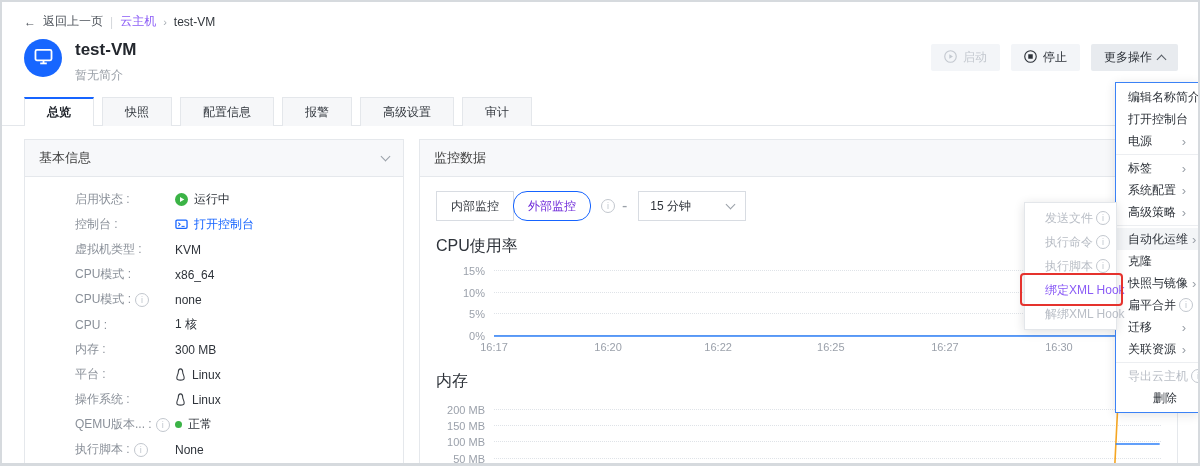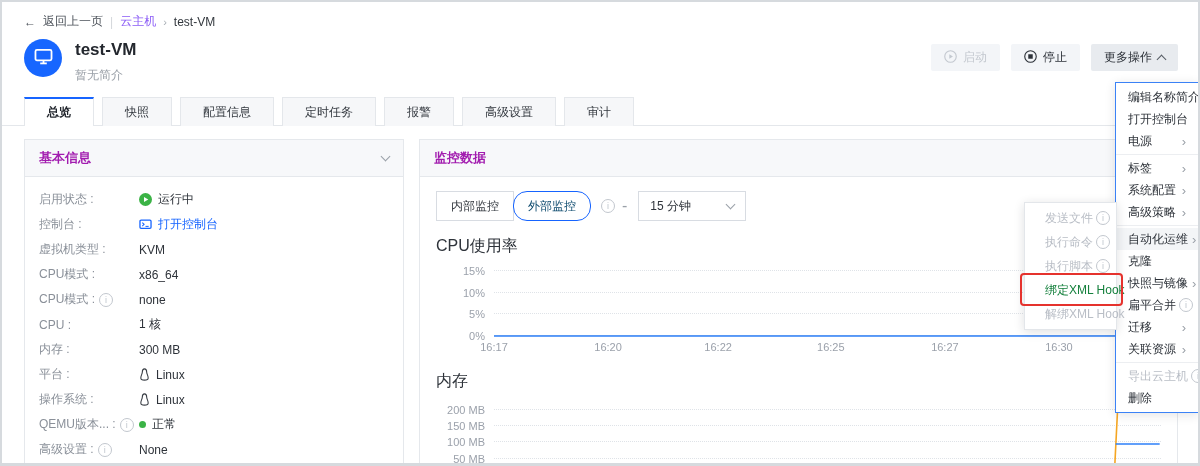--- a/index.html
+++ b/index.html
@@ -28,38 +28,38 @@
   .chev.grey{border-color:#9aa0a8;}
   
   .tabbar{margin-top:13px;padding-left:22px;display:flex;border-bottom:1px solid #e4e7eb;height:29px;box-sizing:border-box;}
   .tab{box-sizing:border-box;height:29px;padding:0 22px;font-size:12px;color:#33383f;background:#f6f7f9;
     border:1px solid #e4e7eb;border-bottom:none;margin-right:8px;display:flex;align-items:center;cursor:pointer;}
   .tab.active{background:#fff;border-top:2px solid #1664ff;margin-bottom:-1px;font-weight:bold;color:#23272e;}
   
   .content{display:flex;gap:15px;padding:13px 20px 0 22px;height:380px;}
   .panel{background:#fff;border:1px solid #e5e8ec;box-sizing:border-box;height:100%;}
   .panel-head{height:36px;background:#f7f8fa;border-bottom:1px solid #e5e8ec;display:flex;align-items:center;
-    justify-content:space-between;padding:0 14px;font-size:13px;font-weight:bold;color:#a21caf;}
+    justify-content:space-between;padding:0 14px;font-size:13px;font-weight:normal;color:#404040;}
   .panel.left{width:380px;flex:none;}
   .panel.right{flex:1;}
   .info-body{padding:10px 14px;font-size:12px;}
-  .info-row{display:flex;align-items:center;height:25px;color:#2e333a;}
+  .info-row{display:flex;align-items:center;height:25px;color:#2e333a;margin-left:36px;}
   .info-label{flex:0 0 100px;color:#8a9099;display:flex;align-items:center;gap:4px;white-space:nowrap;}
   .info-value{display:flex;align-items:center;gap:6px;white-space:nowrap;}
   .info-value.link{color:#1664ff;cursor:pointer;}
   .dot{width:7px;height:7px;border-radius:50%;background:#3bb346;display:inline-block;}
   .info-i{width:12px;height:12px;border:1px solid #c2c7ce;border-radius:50%;color:#c2c7ce;font-size:9px;
     line-height:12px;text-align:center;display:inline-block;font-style:normal;flex:none;}
   
   .mon-body{padding:14px 16px 0;}
   .toggle-row{display:flex;align-items:center;}
   .tbtn{height:30px;box-sizing:border-box;padding:0 14px;border:1px solid #d8dce2;font-size:12px;
     display:flex;align-items:center;background:#fff;color:#33383f;cursor:pointer;}
   .tbtn + .tbtn{margin-left:-1px;}
-  .tbtn.selected{border-color:#1664ff;color:#0c4a6e;position:relative;z-index:1;border-radius:14px;}
+  .tbtn.selected{border-color:#1664ff;color:#6d28d9;position:relative;z-index:1;border-radius:14px;}
   .toggle-row .info-i{margin:0 7px 0 10px;}
   .dash{color:#9aa0a8;margin-right:7px;}
   .select{height:30px;box-sizing:border-box;width:108px;border:1px solid #d8dce2;display:flex;align-items:center;
     justify-content:space-between;padding:0 11px;font-size:12px;color:#2e333a;margin-left:4px;cursor:pointer;}
   .chart-title{font-size:16px;color:#2e333a;margin:15px 0 11px;}
   .plot{position:relative;margin-left:58px;}
   .grid{position:absolute;left:0;right:0;border-top:1px dotted #dfe3e8;}
   .grid.axis{border-top:1px solid #d9dee4;}
   .ylab{position:absolute;right:calc(100% + 9px);transform:translateY(6px);font-size:11px;color:#9ba1ab;white-space:nowrap;}
   .xlabels{position:relative;height:20px;margin-left:58px;font-size:11px;color:#9ba1ab;}
@@ -71,21 +71,21 @@
   .menu-item{height:22px;display:flex;align-items:center;justify-content:space-between;padding:0 12px;
     font-size:12px;color:#2e333a;cursor:pointer;white-space:nowrap;}
   .menu-item .arrow{color:#9aa0a8;font-size:13px;margin-left:4px;}
   .menu-item.disabled{color:#b9bec6;cursor:default;}
   .menu-item.hover{background:#f3f5f7;}
   .menu-sep{border-top:1px solid #eceef1;margin:2px 0;}
   .menu-item .info-i{margin-left:3px;}
   
   .sub-menu{position:absolute;top:200px;left:1022px;width:93px;box-sizing:border-box;background:#fff;
     border:1px solid #e3e6ea;box-shadow:0 2px 10px rgba(31,35,41,.14);z-index:31;padding:3px 10px;}
-  .sub-item{height:24px;display:flex;align-items:center;padding:0 10px;font-size:12px;color:#15803d;
+  .sub-item{height:24px;display:flex;align-items:center;padding:0 10px;font-size:12px;color:#8b5cf6;
     cursor:pointer;white-space:nowrap;gap:3px;}
   .sub-item.disabled{color:#b9bec6;cursor:default;}
   .red-box{position:absolute;left:1018px;top:271px;width:99px;height:29px;border:2px solid #e5322d;
     border-radius:4px;z-index:40;pointer-events:none;}
 </style>
 </head>
 <body>
 
 <div class="screen">
 
@@ -142,23 +142,20 @@
       <div class="tab active">
         <span>总览</span>
       </div>
       <div class="tab">
         <span>快照</span>
       </div>
       <div class="tab">
         <span>配置信息</span>
       </div>
       <div class="tab">
-        <span>定时任务</span>
-      </div>
-      <div class="tab">
         <span>报警</span>
       </div>
       <div class="tab">
         <span>高级设置</span>
       </div>
       <div class="tab">
         <span>审计</span>
       </div>
     </div>
 
@@ -272,21 +269,21 @@
             </span>
             <span class="info-value">
               <span style="display: inline-flex;">
                 <span class="dot"></span>
               </span>
               <span>正常</span>
             </span>
           </div>
           <div class="info-row">
             <span class="info-label">
-              <span>高级设置 :</span>
+              <span>执行脚本 :</span>
               <span class="info-i">i</span>
             </span>
             <span class="info-value">
               <span>None</span>
             </span>
           </div>
           <div class="info-row"></div>
         </div>
     </div>
 
@@ -426,21 +423,21 @@
         <span class="arrow">›</span>
       </div>
       <div class="menu-sep"></div>
       <div class="menu-item disabled">
         <span style="display: flex; align-items: center;">
           <span>导出云主机</span>
           <span class="info-i">i</span>
         </span>
       </div>
       <div class="menu-item">
-        <span style="display: flex; align-items: center;">
+        <span style="display: flex; align-items: center; margin-left: 25px;">
           <span>删除</span>
         </span>
       </div>
     </div>
 
   <div class="sub-menu" id="sub-menu">
       <div class="sub-item disabled">
         <span>发送文件</span>
         <span class="info-i">i</span>
       </div>

